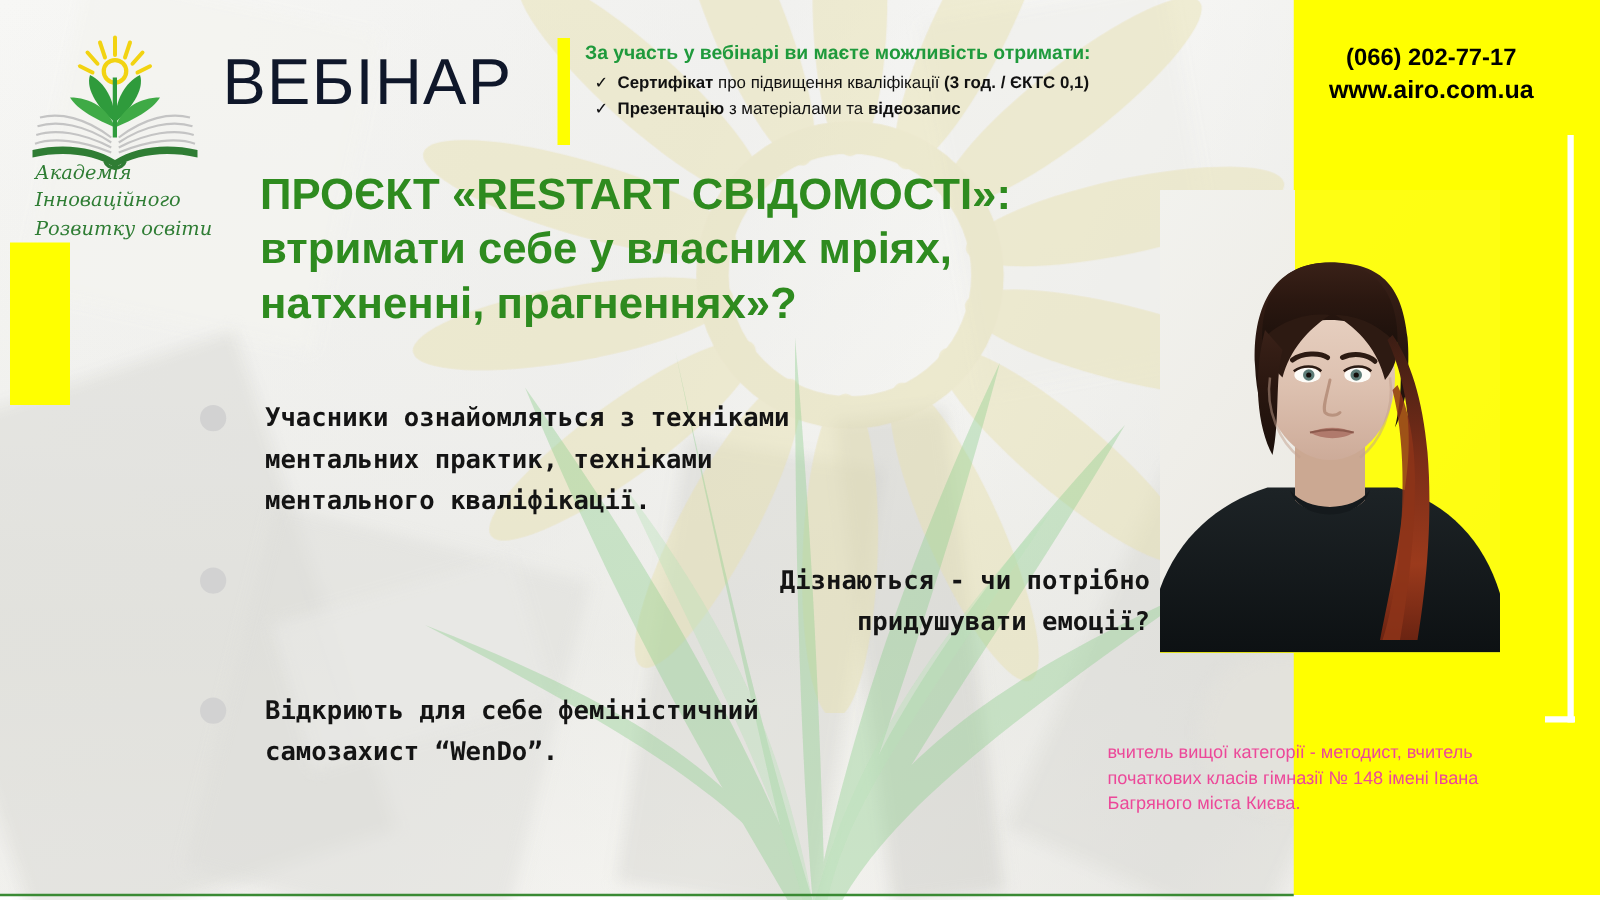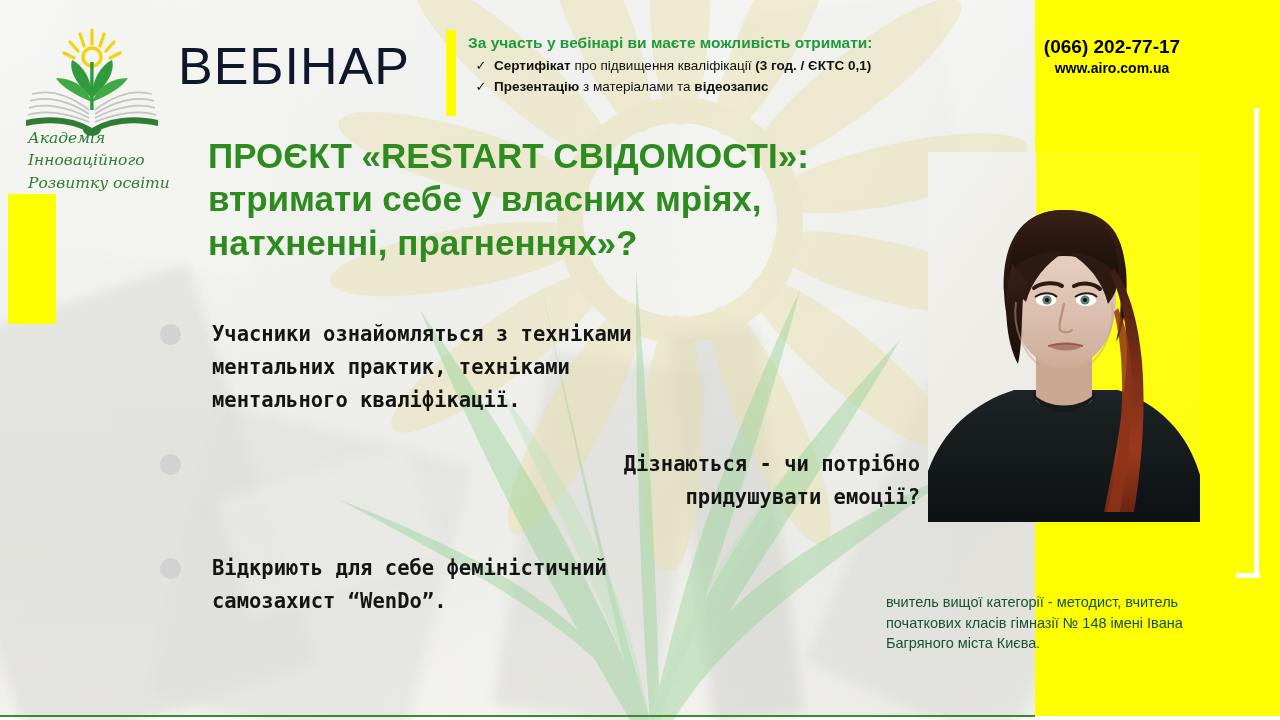--- a/index.html
+++ b/index.html
@@ -44,40 +44,40 @@
   .hdr-title{color:#1f9a3c;font-size:15.5px;font-weight:bold;line-height:1.2;white-space:nowrap;}
   .hdr-row{display:flex;align-items:flex-start;margin-top:5px;font-size:13.5px;color:#111;line-height:1.25;white-space:nowrap;}
   .hdr-check{width:26px;flex:0 0 26px;text-align:center;font-size:13px;color:#111;}
   .hdr-row b{font-weight:bold;}
   .lt{font-weight:normal;}
 
   
   .right-yellow{position:absolute;left:1035px;top:0;width:245px;height:716px;background:#ffff00;}
   .wframe-v{position:absolute;left:1254px;top:108px;width:5px;height:470px;background:#ffffff;}
   .wframe-h{position:absolute;left:1236px;top:573px;width:24px;height:5px;background:#ffffff;}
-  .contact{position:absolute;left:1002px;top:34px;width:220px;text-align:center;color:#000;font-weight:bold;line-height:1.32;}
+  .contact{position:absolute;left:1035px;top:34px;width:220px;text-align:center;color:#000;font-weight:bold;line-height:1.32;}
   .contact .ph{font-size:19px;}
-  .contact .web{font-size:14px;}
+  .contact .web{font-size:20px;}
 
   
   .title{position:absolute;left:208px;top:134px;width:680px;color:#2e8b1f;font-size:35px;font-weight:bold;line-height:1.24;}
 
   
   .bullets{position:absolute;left:160px;top:318px;width:760px;}
   .bullet{position:relative;padding-left:52px;margin-bottom:22px;}
   .dot{position:absolute;left:0;top:6px;width:21px;height:21px;border-radius:50%;background:#d2d2d2;}
   .btext{font-family:"DejaVu Sans Mono","Liberation Mono",monospace;font-size:20.5px;font-weight:bold;color:#141414;line-height:1.62;letter-spacing:0px;white-space:pre-line;}
 
   
   .photo{position:absolute;left:928px;top:152px;width:272px;height:370px;overflow:hidden;}
   .photo svg{display:block;}
 
   
   .sp-name{position:absolute;left:886px;top:554px;font-size:25px;font-weight:bold;color:#000;white-space:nowrap;}
-  .sp-desc{position:absolute;left:886px;top:592px;width:360px;font-size:14.5px;color:#14532d;line-height:1.42;}
+  .sp-desc{position:absolute;left:886px;top:592px;width:360px;font-size:14.5px;color:#ec4899;line-height:1.42;}
 
   .bottom-line{position:absolute;left:0;top:715px;width:1035px;height:2px;background:#3a8a34;}
 </style>
 </head>
 <body>
 
 <div class="slide">
 
   <div class="bg-photo">
     <div class="bg-blur b7"></div>

